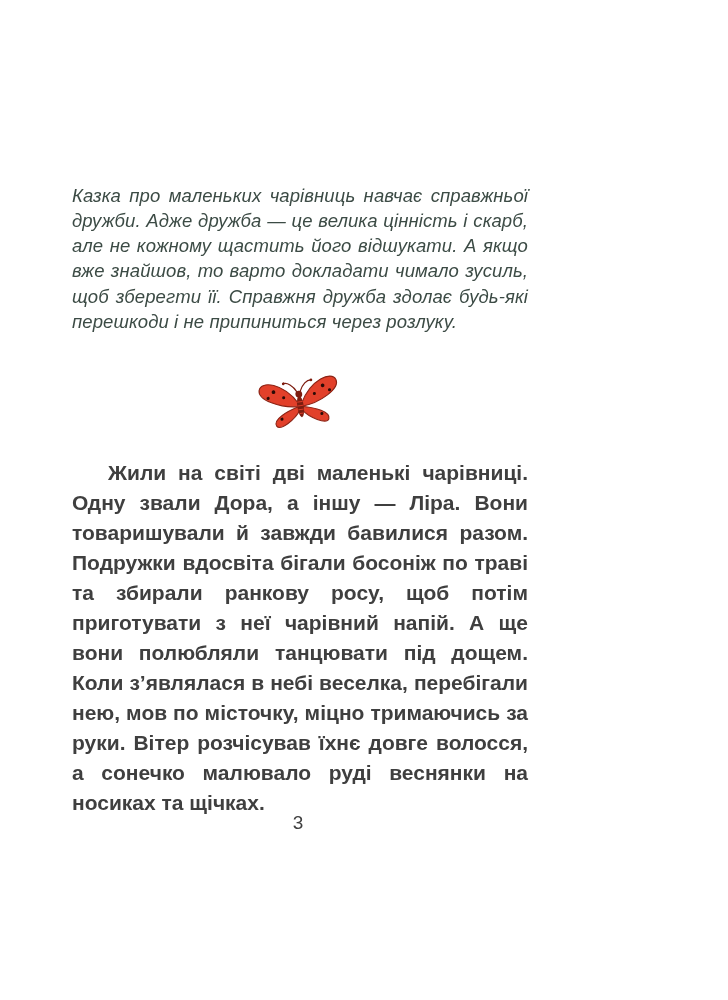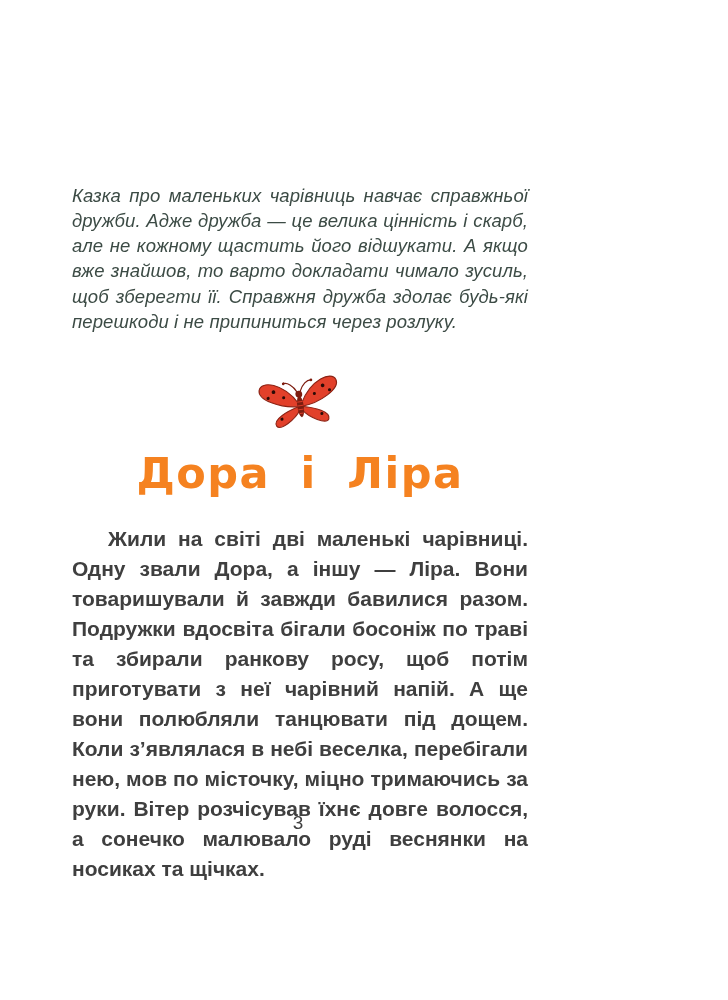--- a/index.html
+++ b/index.html
@@ -105,21 +105,20 @@
             <circle cx="86" cy="60" r="2" fill="#2a0b06"></circle>
 
             <ellipse cx="60" cy="47" rx="4.2" ry="14" fill="#7d1d10"></ellipse>
             <path d="M56.5,41 h7 M56,46 h8 M56.5,51 h7 M57.5,56 h5" stroke="#e2402a" stroke-width="1.1"></path>
             <circle cx="60" cy="31" r="4.4" fill="#7d1d10"></circle>
           </g>
         </svg>
       </span>
     </div>
 
-    <div class="title">Дора і Ліра</div>
 
     <div class="body-text">
       <p>Жили на світі дві маленькі чарівниці. Одну звали Дора, а іншу — Ліра. Вони товаришували й завжди бавилися разом. Подружки вдосвіта бігали босоніж по траві та збирали ранкову росу, щоб потім приготувати з неї чарівний напій. А ще вони полюбляли танцювати під дощем. Коли з’являлася в небі веселка, перебігали нею, мов по місточку, міцно тримаючись за руки. Вітер розчісував їхнє довге волосся, а сонечко малювало руді веснянки на носиках та щічках.</p>
     </div>
 
   </div>
 
   <div class="page-number">3</div>
 </div>
 

